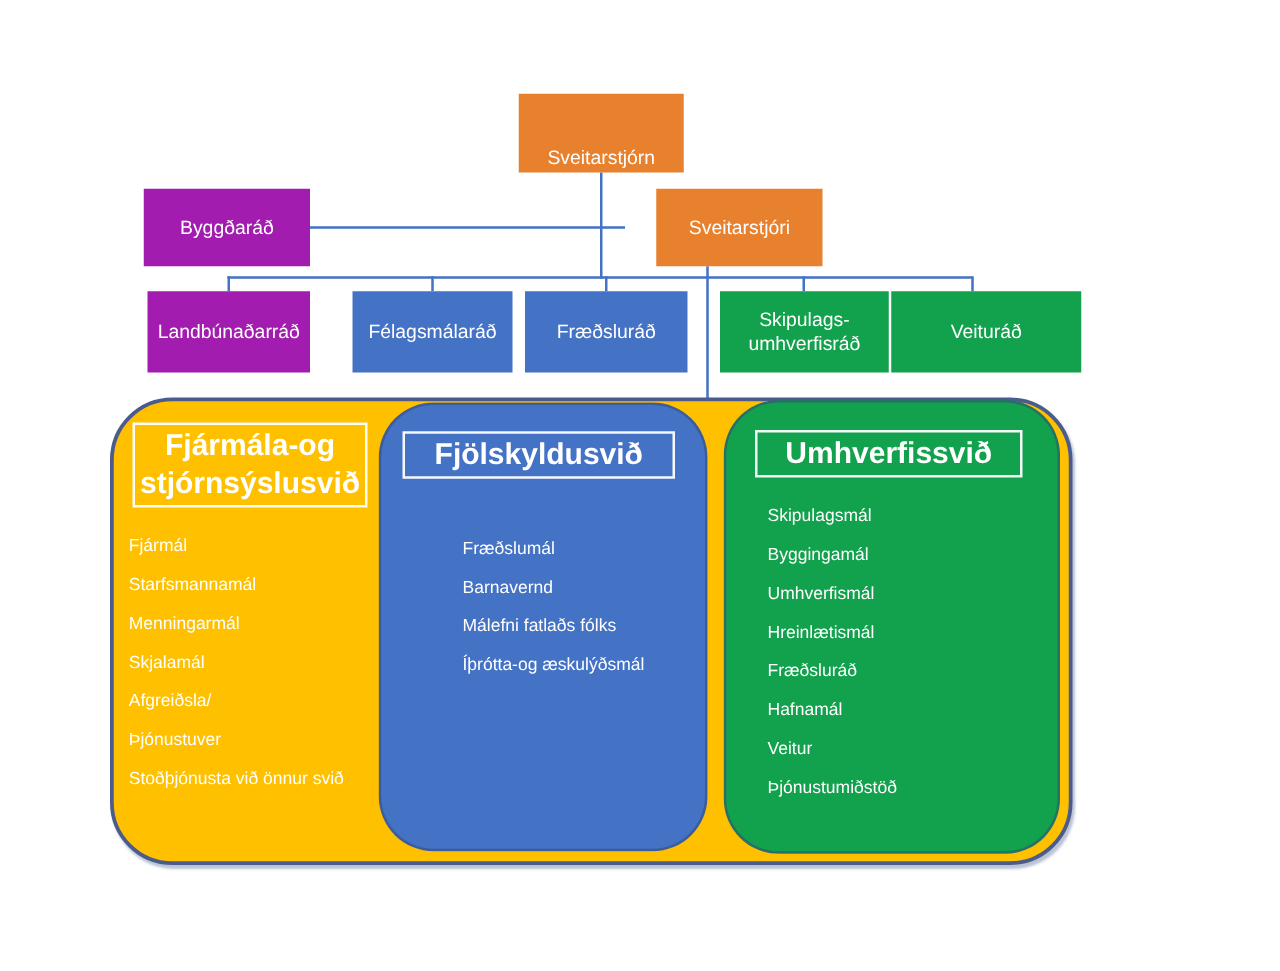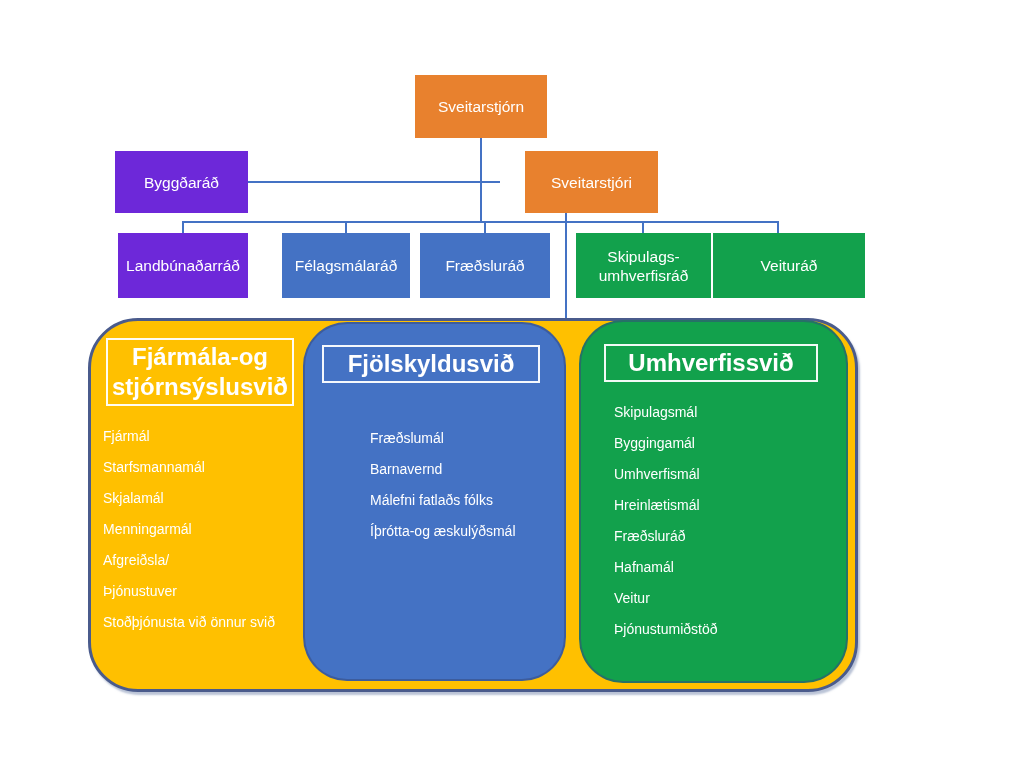--- a/index.html
+++ b/index.html
@@ -19,25 +19,25 @@
     align-items: center;
     justify-content: center;
     text-align: center;
     color: #ffffff;
     font-size: 15.5px;
     line-height: 19px;
     padding: 2px;
     box-sizing: border-box;
   }
   .orange { background: #E8812E; }
-  .yellow { background: #6d28d9; }
+  .yellow { background: #a21caf; }
   .blue   { background: #4472C4; }
   .green  { background: #12A14C; }
 
-  #box-sveitarstjorn { left: 415px; top: 75px;  width: 132px; height: 63px; }
+  #box-sveitarstjorn { left: 415px; top: 75px;  width: 132px; height: 63px; align-items: flex-end; }
   #box-byggdarad     { left: 115px; top: 151px; width: 133px; height: 62px; }
   #box-sveitarstjori { left: 500px; top: 151px; width: 133px; height: 62px; margin-left: 25px; }
   #box-landbunadar   { left: 118px; top: 233px; width: 130px; height: 65px; }
   #box-felagsmal     { left: 282px; top: 233px; width: 128px; height: 65px; }
   #box-fraedslurad   { left: 420px; top: 233px; width: 130px; height: 65px; }
   #box-skipulags     { left: 576px; top: 233px; width: 135px; height: 65px; }
   #box-veiturad      { left: 713px; top: 233px; width: 152px; height: 65px; }
 
   
   .line { position: absolute; background: #4472C4; }
@@ -149,22 +149,22 @@
   <div class="div-header" id="header-fjolskyldu">
     <span>Fjölskyldusvið</span>
   </div>
   <div class="div-header" id="header-umhverfis">
     <span>Umhverfissvið</span>
   </div>
 
   <ul class="div-list" id="list-fjarmala">
     <li>Fjármál</li>
     <li>Starfsmannamál</li>
+    <li>Menningarmál</li>
     <li>Skjalamál</li>
-    <li>Menningarmál</li>
     <li>Afgreiðsla/</li>
     <li>Þjónustuver</li>
     <li>Stoðþjónusta við önnur svið</li>
   </ul>
 
   <ul class="div-list" id="list-fjolskyldu">
     <li>Fræðslumál</li>
     <li>Barnavernd</li>
     <li>Málefni fatlaðs fólks</li>
     <li>Íþrótta-og æskulýðsmál</li>

